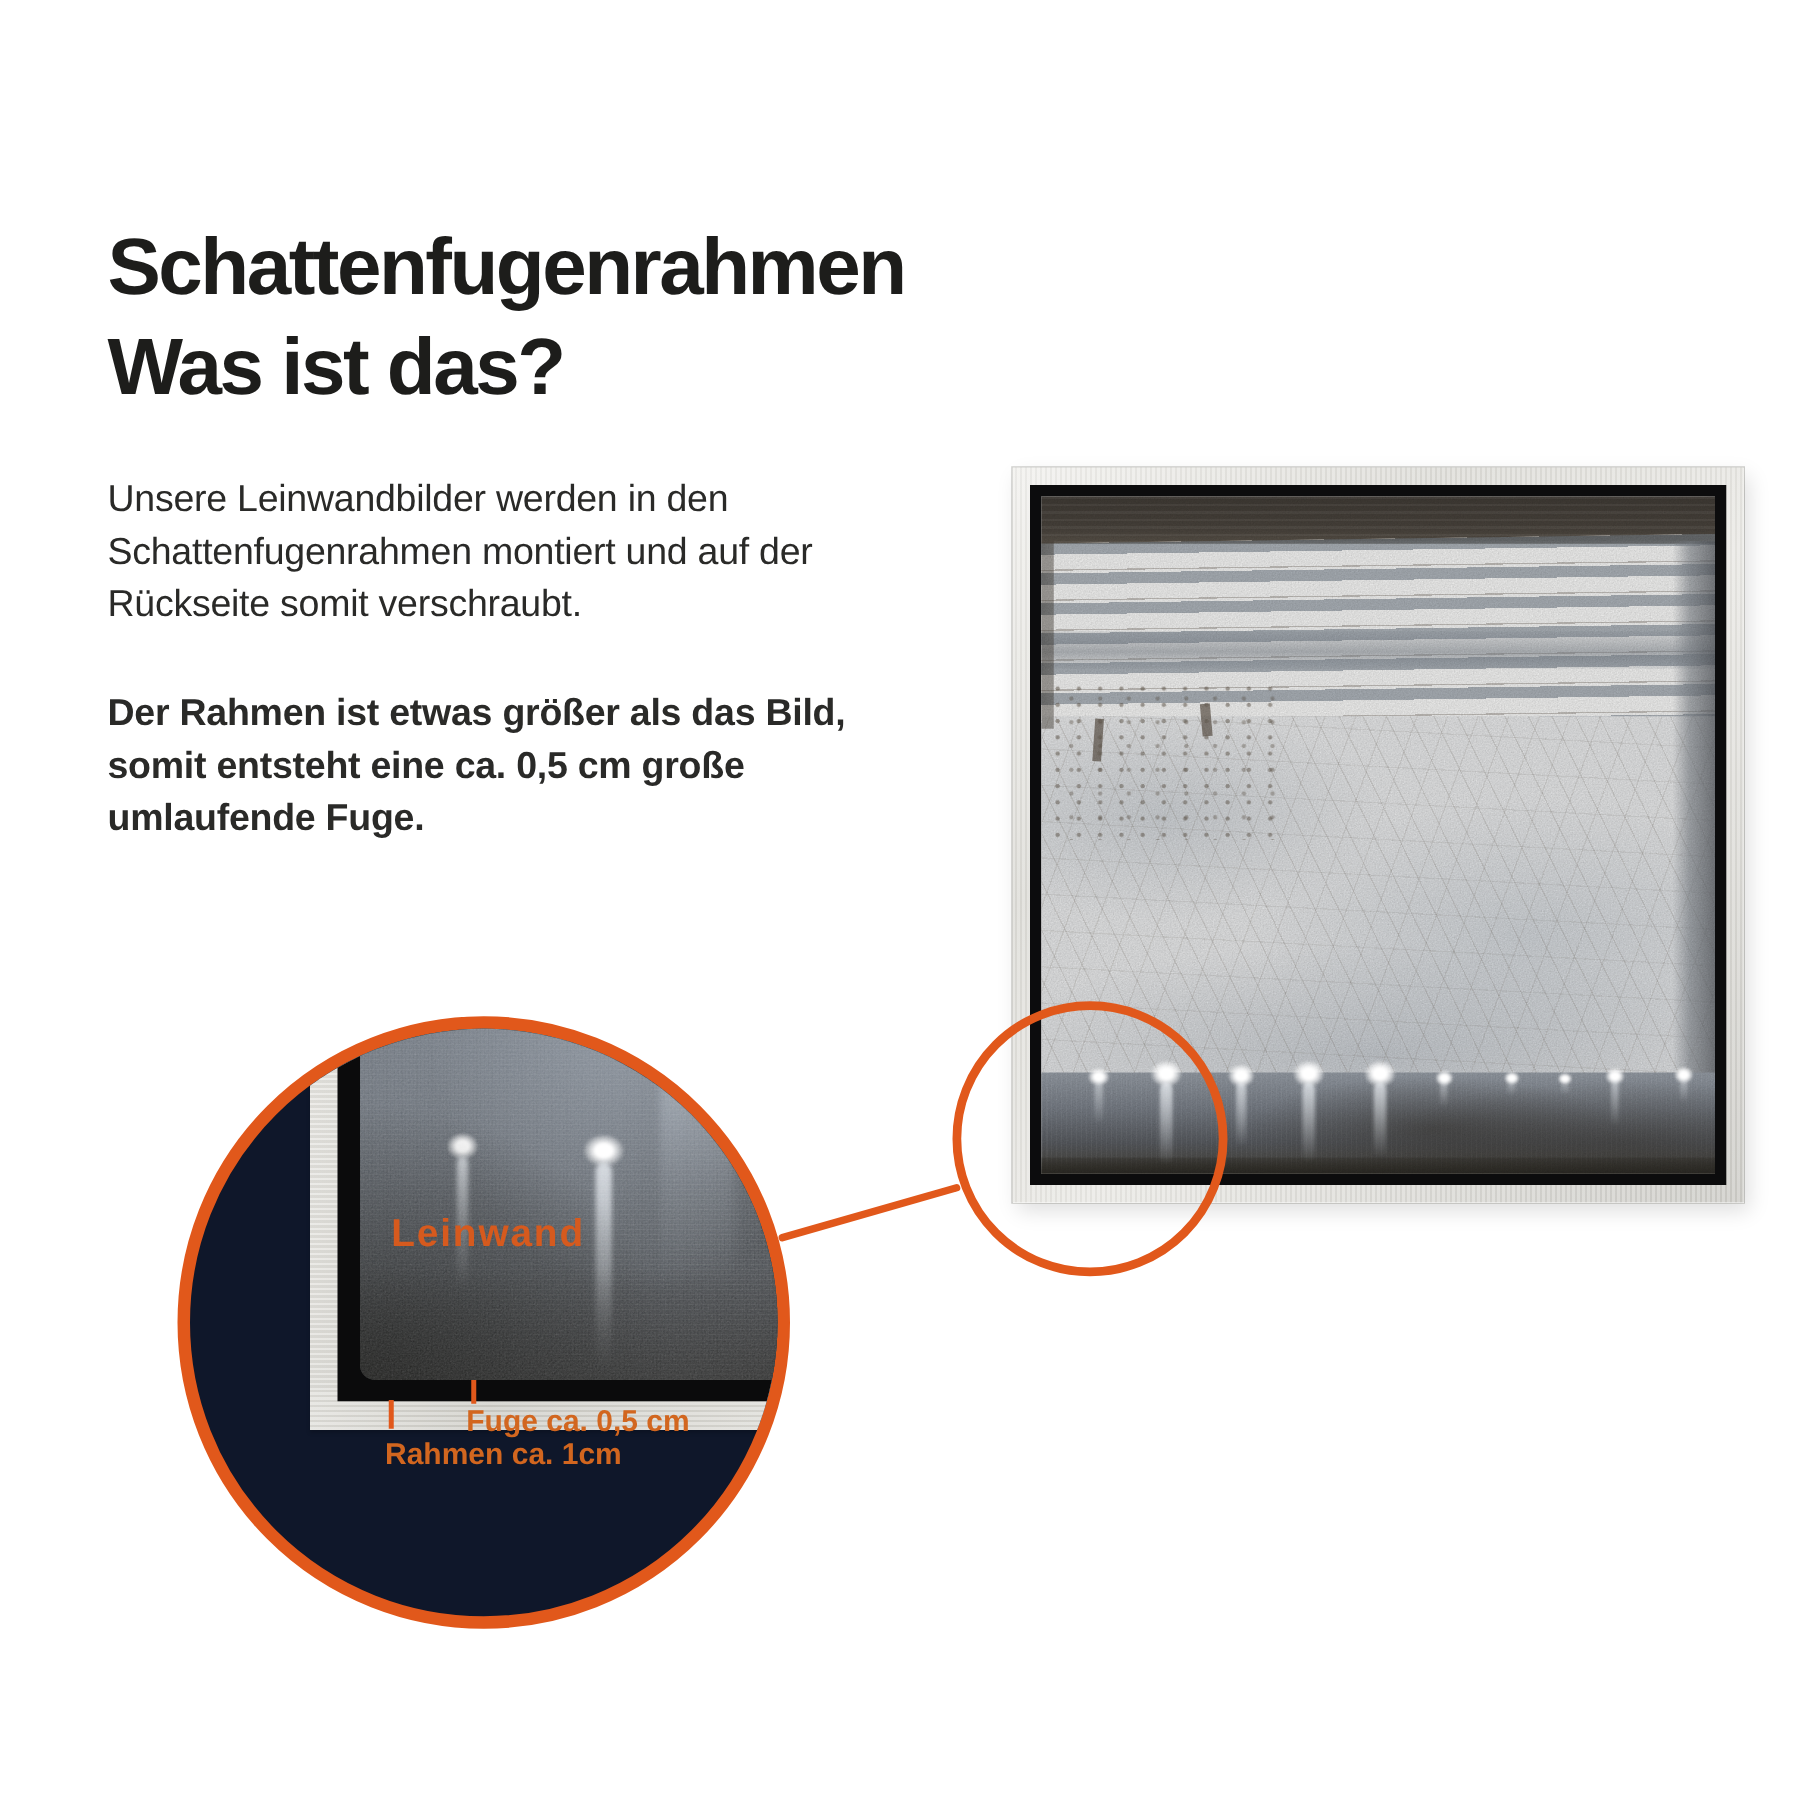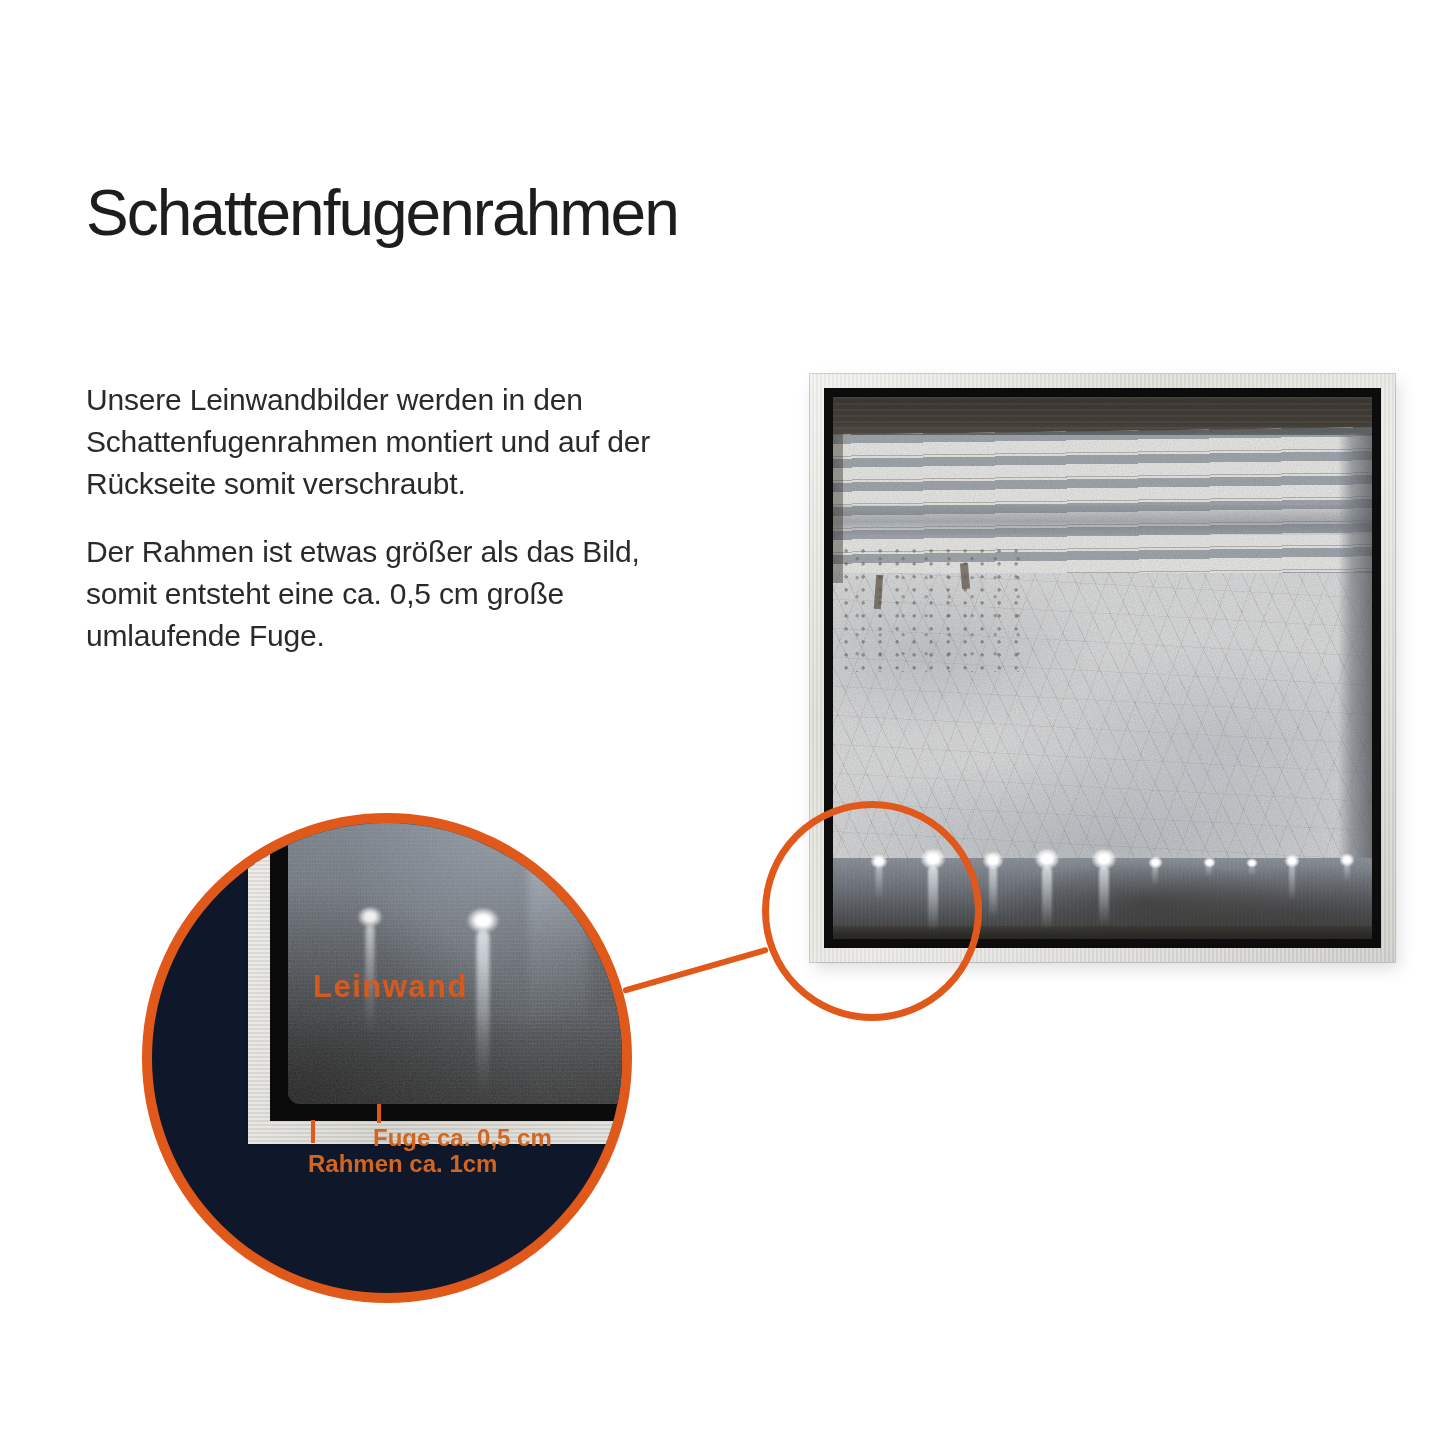--- a/index.html
+++ b/index.html
@@ -9,30 +9,30 @@
     --body-text:#2A2A28;
   }
   html,body{margin:0;padding:0;background:#fff;}
   .page{
     position:relative;width:1445px;height:1445px;background:#fff;overflow:hidden;
     font-family:"Liberation Sans", sans-serif;
   }
   
   .title{
     position:absolute;left:86px;top:173px;margin:0;
-    font-size:64px;line-height:80px;font-weight:normal;letter-spacing:-2px;
+    font-size:64px;line-height:80px;font-weight:bold;letter-spacing:-2px;
     color:var(--heading-text);
   }
   .title span{display:block;}
   .para{
     position:absolute;left:86px;margin:0;width:720px;
     font-size:30px;line-height:42px;letter-spacing:-0.2px;
     color:var(--body-text);white-space:pre-line;
   }
-  .p1{top:379px;} .p2{top:531px;} .p3{top:681px;}
+  .p1{top:379px;} .p2{top:550px;font-weight:bold;} .p3{top:681px;}
 
   
   .artwork{
     position:absolute;left:810px;top:374px;width:585px;height:588px;z-index:1;
     background:
       repeating-linear-gradient(90deg, rgba(255,255,255,.20) 0 2px, rgba(0,0,0,.03) 2px 4px),
       linear-gradient(135deg,#F2F1EE 0%,#DDDCD7 30%,#EAE9E5 55%,#CDCCC7 100%);
     box-shadow:4px 7px 16px rgba(0,0,0,.13), 0 0 0 1px rgba(150,150,144,.45);
   }
   .artwork-gap{position:absolute;inset:14px;background:#0C0C0D;}
@@ -147,20 +147,21 @@
   .lbl-fuge{left:221px;top:301px;}
   .lbl-rahmen{left:156px;top:327px;}
 </style>
 </head>
 <body>
 
 <div class="page">
 
   <h1 class="title">
     <span>Schattenfugenrahmen</span>
+    <span>Was ist das?</span>
   </h1>
 
   <p class="para p1">Unsere Leinwandbilder werden in den
 Schattenfugenrahmen montiert und auf der
 Rückseite somit verschraubt.</p>
   <p class="para p2">Der Rahmen ist etwas größer als das Bild,
 somit entsteht eine ca. 0,5 cm große
 umlaufende Fuge.</p>
 
   <div class="artwork">

